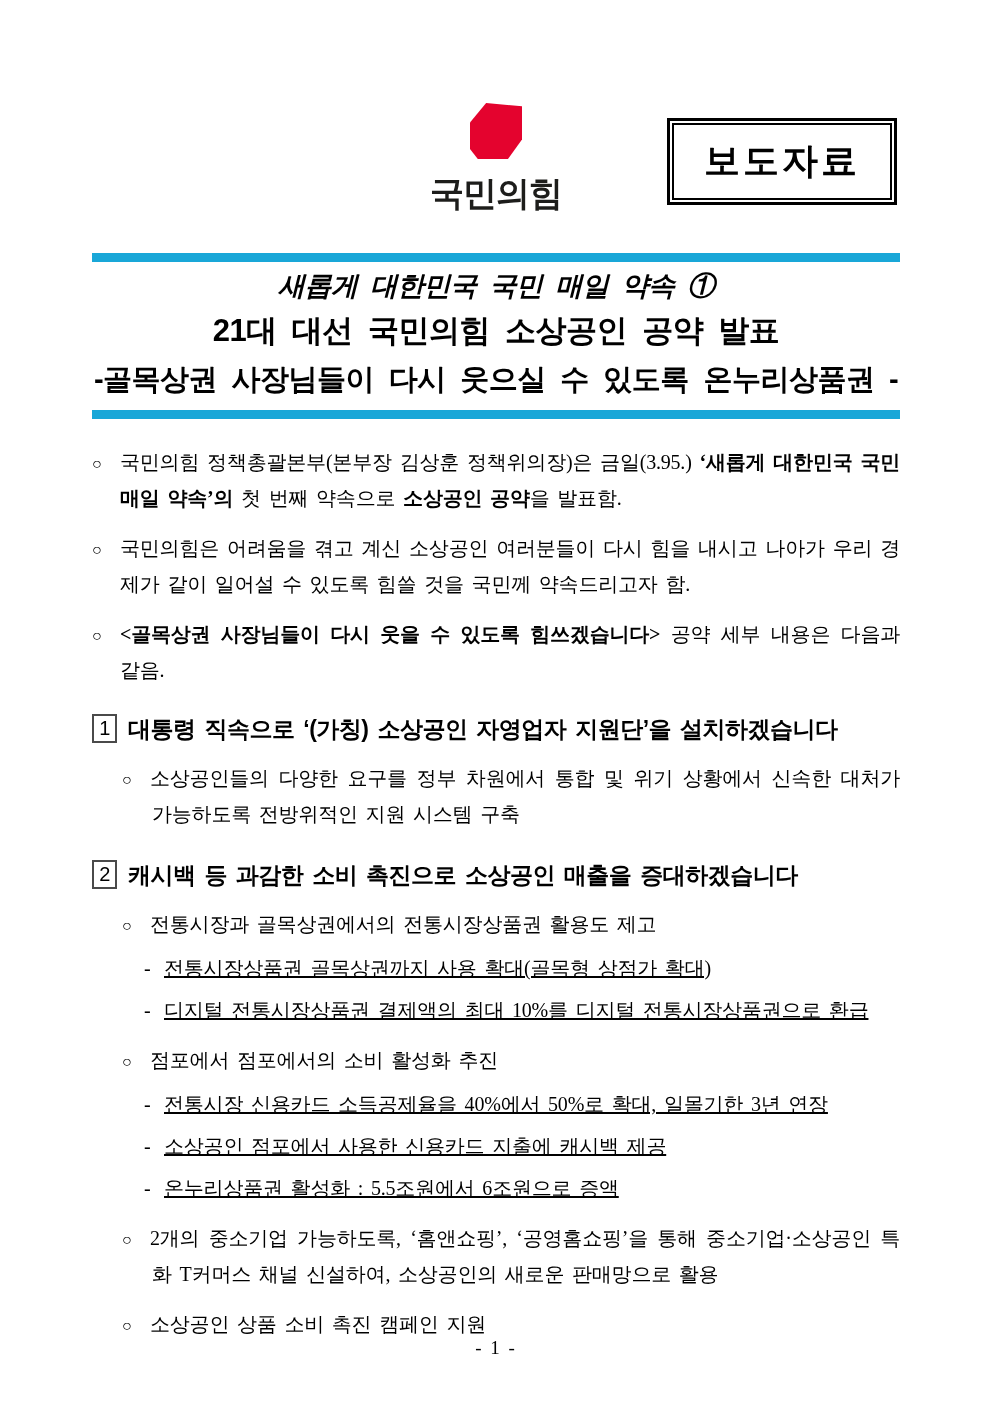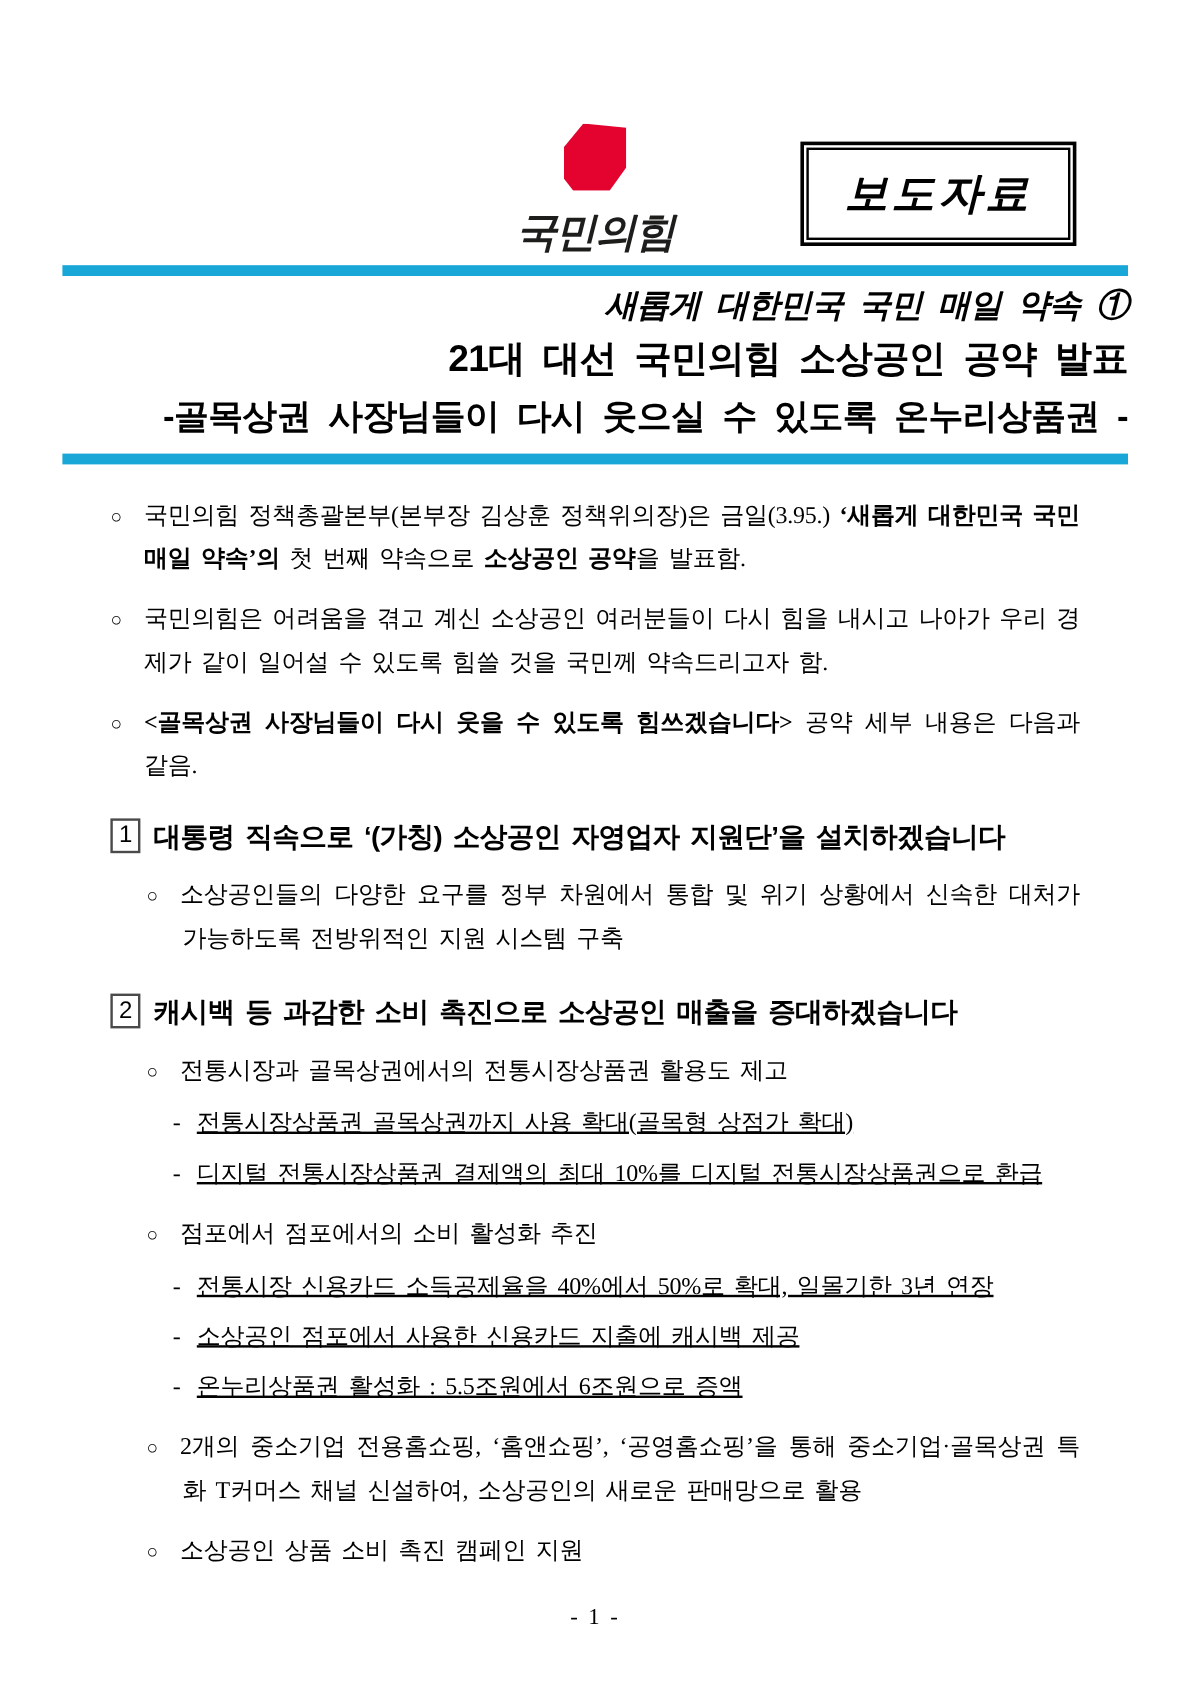--- a/index.html
+++ b/index.html
@@ -7,21 +7,21 @@
   .page {
     position:relative;
     width:992px; height:1403px;
     margin:0 auto;
     background:#ffffff;
     overflow:hidden;
     font-family:"Liberation Serif", serif;
     color:#000;
   }
   
-  .header { position:relative; height:221px;font-style:italic; }
+  .header { position:relative; height:253px; }
   .logo-wrap { position:absolute; left:50%; top:103px; transform:translateX(-50%); text-align:center; }
   .logo-mark {
     width:52px; height:56px; margin:0 auto 12px;
     background:#e4032e;
     clip-path:polygon(31% 0%, 100% 6%, 100% 65%, 73% 100%, 15% 100%, 0% 82%, 0% 35%);
   }
   .logo-text {
     font-family:"Liberation Sans", sans-serif;
     font-weight:800; font-size:34px; letter-spacing:-1px; color:#1d1d1b;
     white-space:nowrap;
@@ -32,24 +32,24 @@
   }
   .press-box-inner {
     border:2px solid #000;
     padding:12px 30px;
     font-family:"Liberation Sans", sans-serif;
     font-weight:800; font-size:36px; letter-spacing:3px;
     white-space:nowrap;
   }
   
   .title-block {
-    margin:0 52px;
+    margin:0 92px;
     border-top:9px solid #19a7d8;
     border-bottom:9px solid #19a7d8;
-    text-align:right;
+    text-align:center;
     padding:3px 0 10px;
     font-family:"Liberation Sans", sans-serif;
   }
   .kicker {
     font-size:27px; font-weight:800; font-style:italic;
     margin-top:3px; word-spacing:6px; letter-spacing:-0.5px;
   }
   .main-title {
     font-size:31px; font-weight:800;
     margin-top:6px; word-spacing:7px; letter-spacing:-0.5px;
@@ -148,20 +148,20 @@
 
     <div class="sub-circle"><span class="obullet">○</span><span>전통시장과 골목상권에서의 전통시장상품권 활용도 제고</span></div>
     <div class="sub-dash"><span class="dbullet">-</span><span>전통시장상품권 골목상권까지 사용 확대(골목형 상점가 확대)</span></div>
     <div class="sub-dash"><span class="dbullet">-</span><span>디지털 전통시장상품권 결제액의 최대 10%를 디지털 전통시장상품권으로 환급</span></div>
 
     <div class="sub-circle"><span class="obullet">○</span><span>점포에서 점포에서의 소비 활성화 추진</span></div>
     <div class="sub-dash"><span class="dbullet">-</span><span>전통시장 신용카드 소득공제율을 40%에서 50%로 확대, 일몰기한 3년 연장</span></div>
     <div class="sub-dash"><span class="dbullet">-</span><span>소상공인 점포에서 사용한 신용카드 지출에 캐시백 제공</span></div>
     <div class="sub-dash"><span class="dbullet">-</span><span>온누리상품권 활성화 : 5.5조원에서 6조원으로 증액</span></div>
 
-    <div class="sub-circle"><span class="obullet">○</span><span>2개의 중소기업 전용홈쇼핑, ‘홈앤쇼핑’, ‘공영홈쇼핑’을 통해 중소기업·골목상권 특화 T커머스 채널 신설하여, 소상공인의 새로운 판매망으로 활용</span></div>
+    <div class="sub-circle"><span class="obullet">○</span><span>2개의 중소기업 가능하도록, ‘홈앤쇼핑’, ‘공영홈쇼핑’을 통해 중소기업·소상공인 특화 T커머스 채널 신설하여, 소상공인의 새로운 판매망으로 활용</span></div>
     <div class="sub-circle"><span class="obullet">○</span><span>소상공인 상품 소비 촉진 캠페인 지원</span></div>
 
   </div>
 
   <div class="footer">- 1 -</div>
 
 </div>
 
 </body></html>

